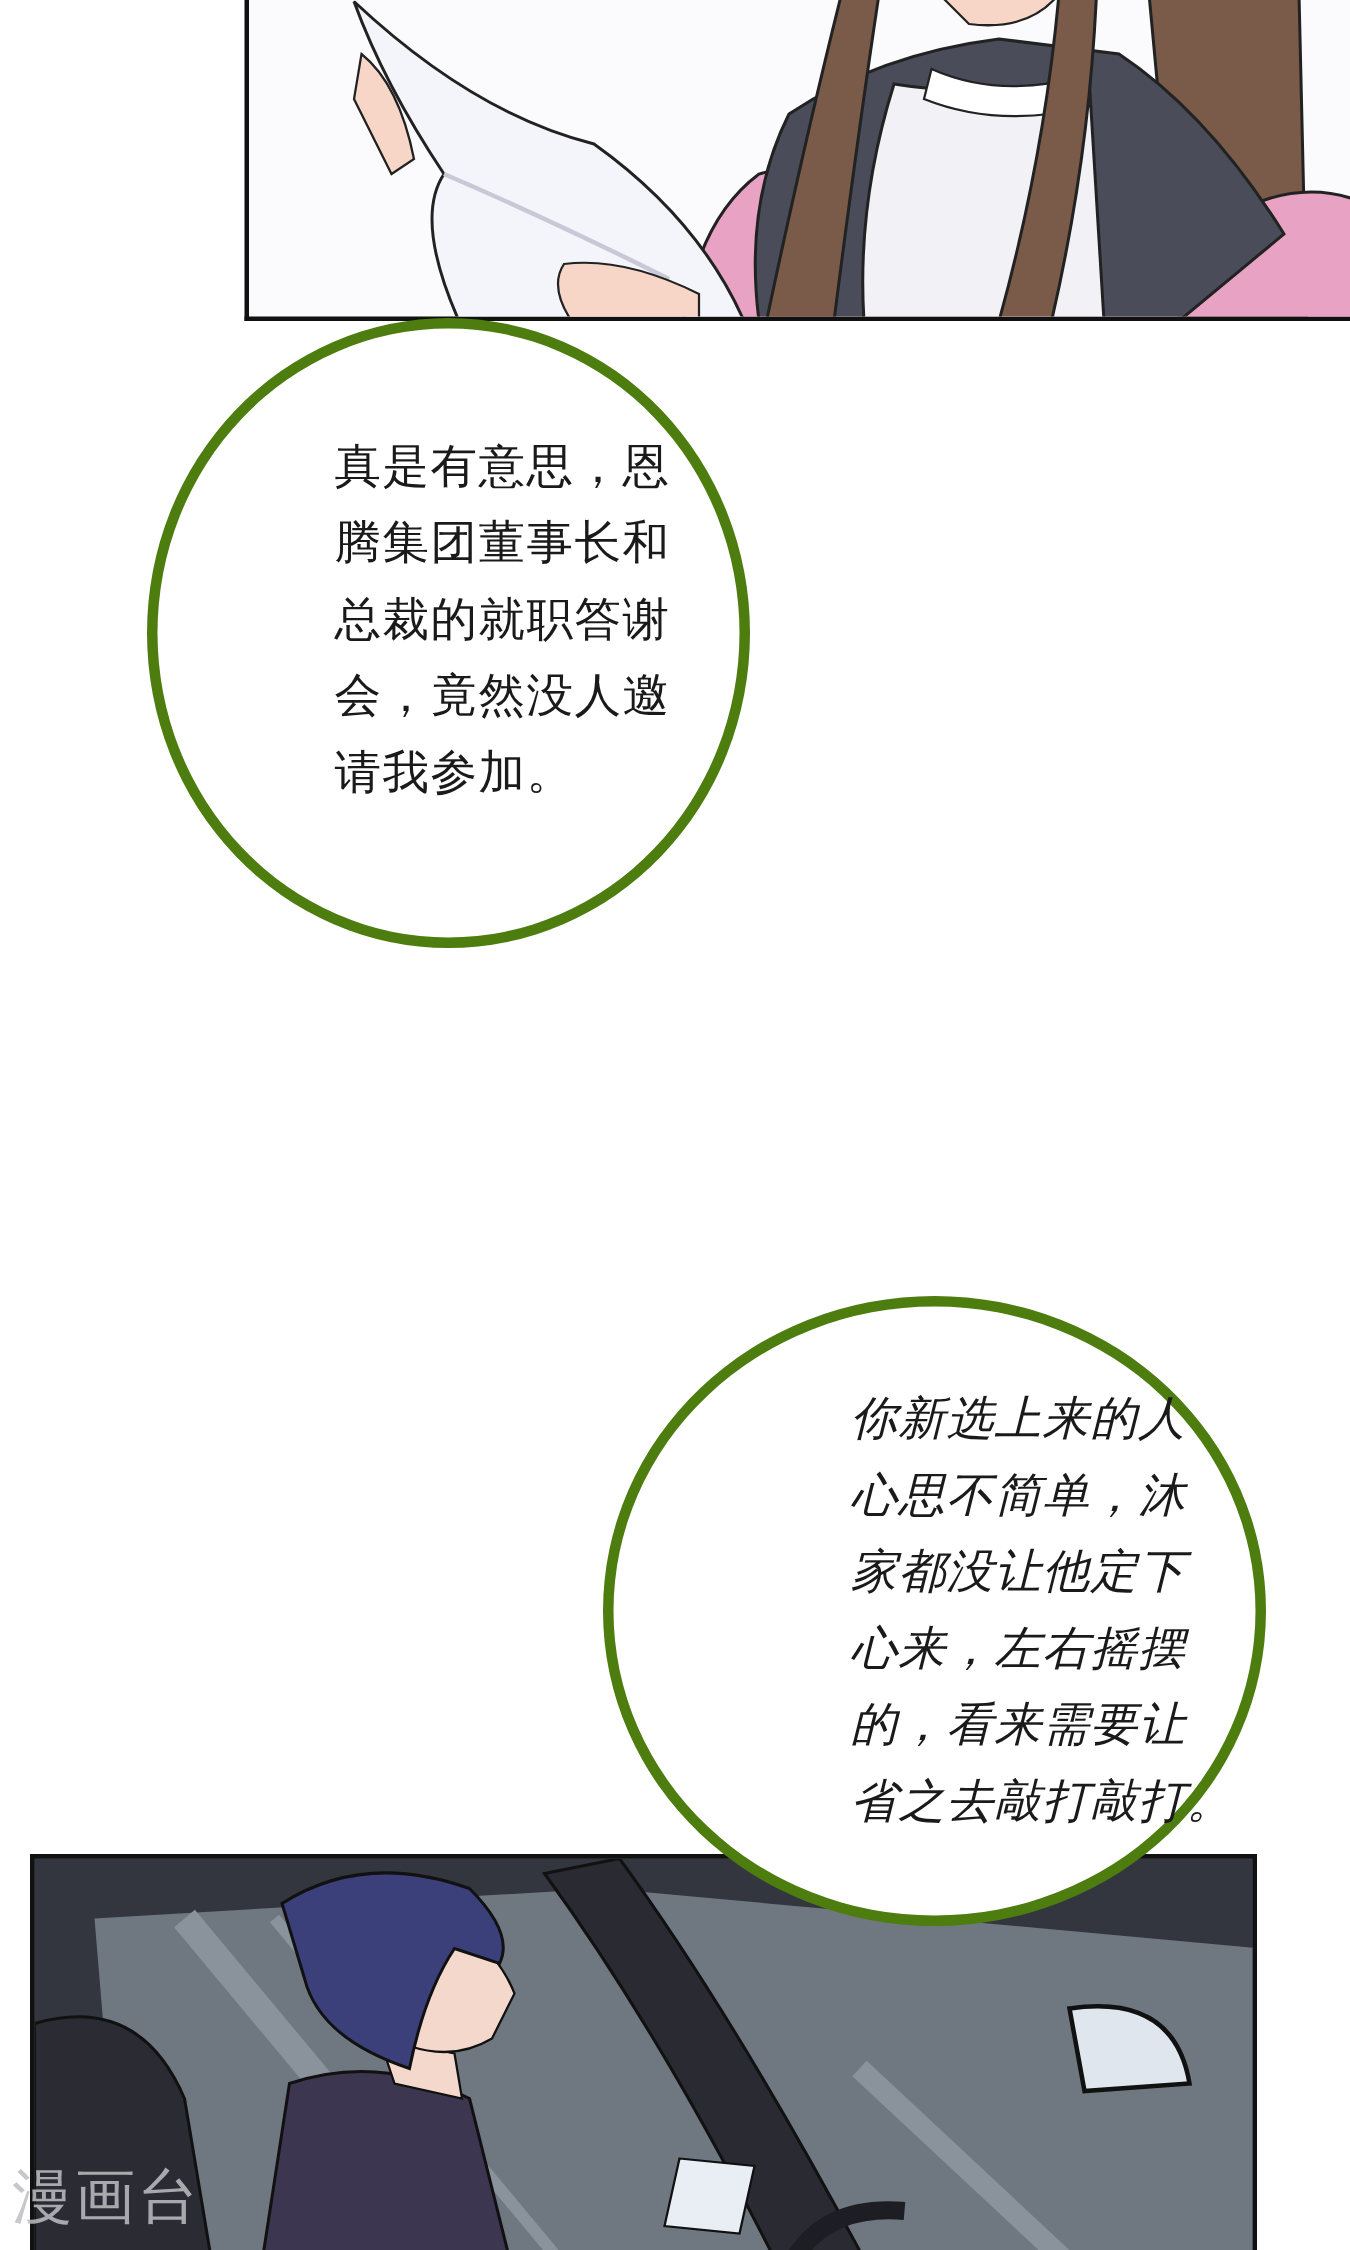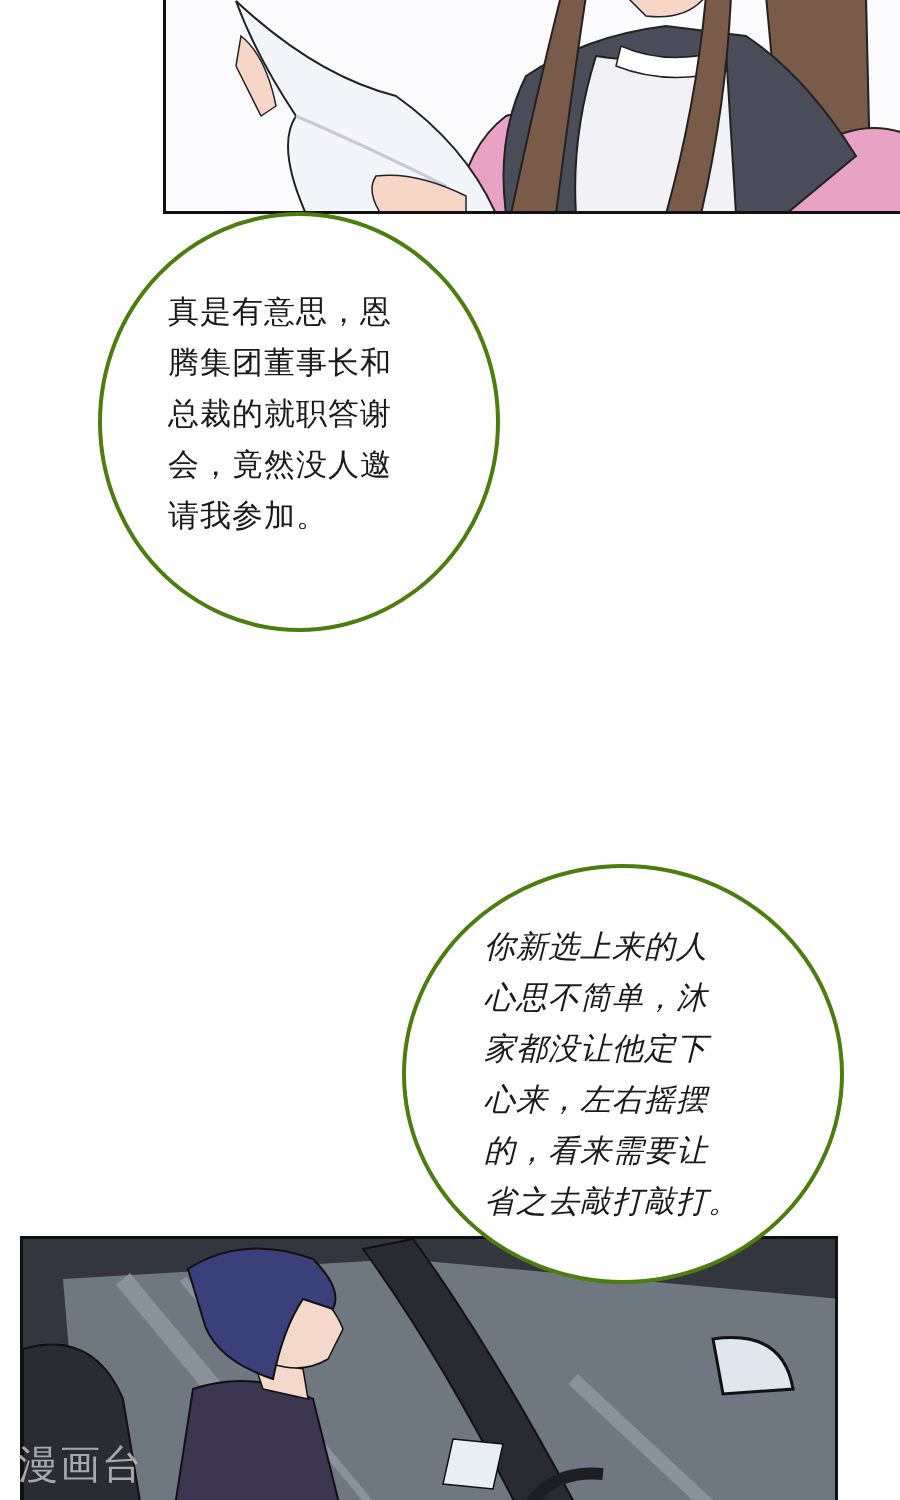--- a/index.html
+++ b/index.html
@@ -1,26 +1,26 @@
 <!DOCTYPE html>
 <html><head>
 <meta charset="utf-8">
 <style>
   html, body { margin: 0; padding: 0; background: #ffffff; }
   body { width: 900px; height: 1500px; position: relative; overflow: hidden; font-family: "DejaVu Sans", sans-serif; }
   .panel { position: absolute; overflow: hidden; box-sizing: border-box; }
   .panel-top { left: 163px; top: -4px; width: 745px; height: 218px; border: 3px solid #111; border-top: none; border-right: none; background: #fbfbfd; }
   .panel-bottom { left: 20px; top: 1236px; width: 818px; height: 280px; border: 3px solid #111; border-bottom: none; background: #3c3f48; }
-  .bubble { position: absolute; background: #fff; border: 4px solid #4d7c0f; border-radius: 50%; box-sizing: border-box; display: flex; align-items: center; justify-content: center; }
+  .bubble { position: absolute; background: #fff; border: 7px solid #4d7c0f; border-radius: 50%; box-sizing: border-box; display: flex; align-items: center; justify-content: flex-end; }
   .bubble-1 { left: 98px; top: 212px; width: 402px; height: 420px; z-index: 5; }
   .bubble-2 { left: 402px; top: 864px; width: 442px; height: 420px; z-index: 5; font-style: italic; }
   .bubble-text { font-family: "DejaVu Sans", sans-serif; font-size: 31px; line-height: 51px; color: #1a1a1a; letter-spacing: 1px; white-space: pre-line; }
   .bubble-1 .bubble-text { width: 270px; margin-top: -18px; margin-left: 8px; }
   .bubble-2 .bubble-text { width: 270px; margin-top: 0px; margin-left: -8px; }
-  .watermark { position: absolute; left: 18px; top: 1437px; font-size: 40px; color: rgba(190,190,195,0.85); letter-spacing: 2px; z-index: 6; font-family: "DejaVu Sans", sans-serif; }
+  .watermark { position: absolute; left: 8px; top: 1437px; font-size: 40px; color: rgba(190,190,195,0.85); letter-spacing: 2px; z-index: 6; font-family: "DejaVu Sans", sans-serif; }
 </style>
 </head>
 <body>
 
 <div class="panel panel-top">
   <svg width="745" height="218" viewBox="0 0 745 218">
 
     <path d="M600 0 L700 0 L705 215 L620 215 Z" fill="#7a5a48" stroke="#222" stroke-width="2"></path>
 
     <path d="M340 120 Q300 150 290 218 L745 218 L745 140 Q700 120 650 150 L560 60 Z" fill="#e8a3c4" stroke="#222" stroke-width="2"></path>

